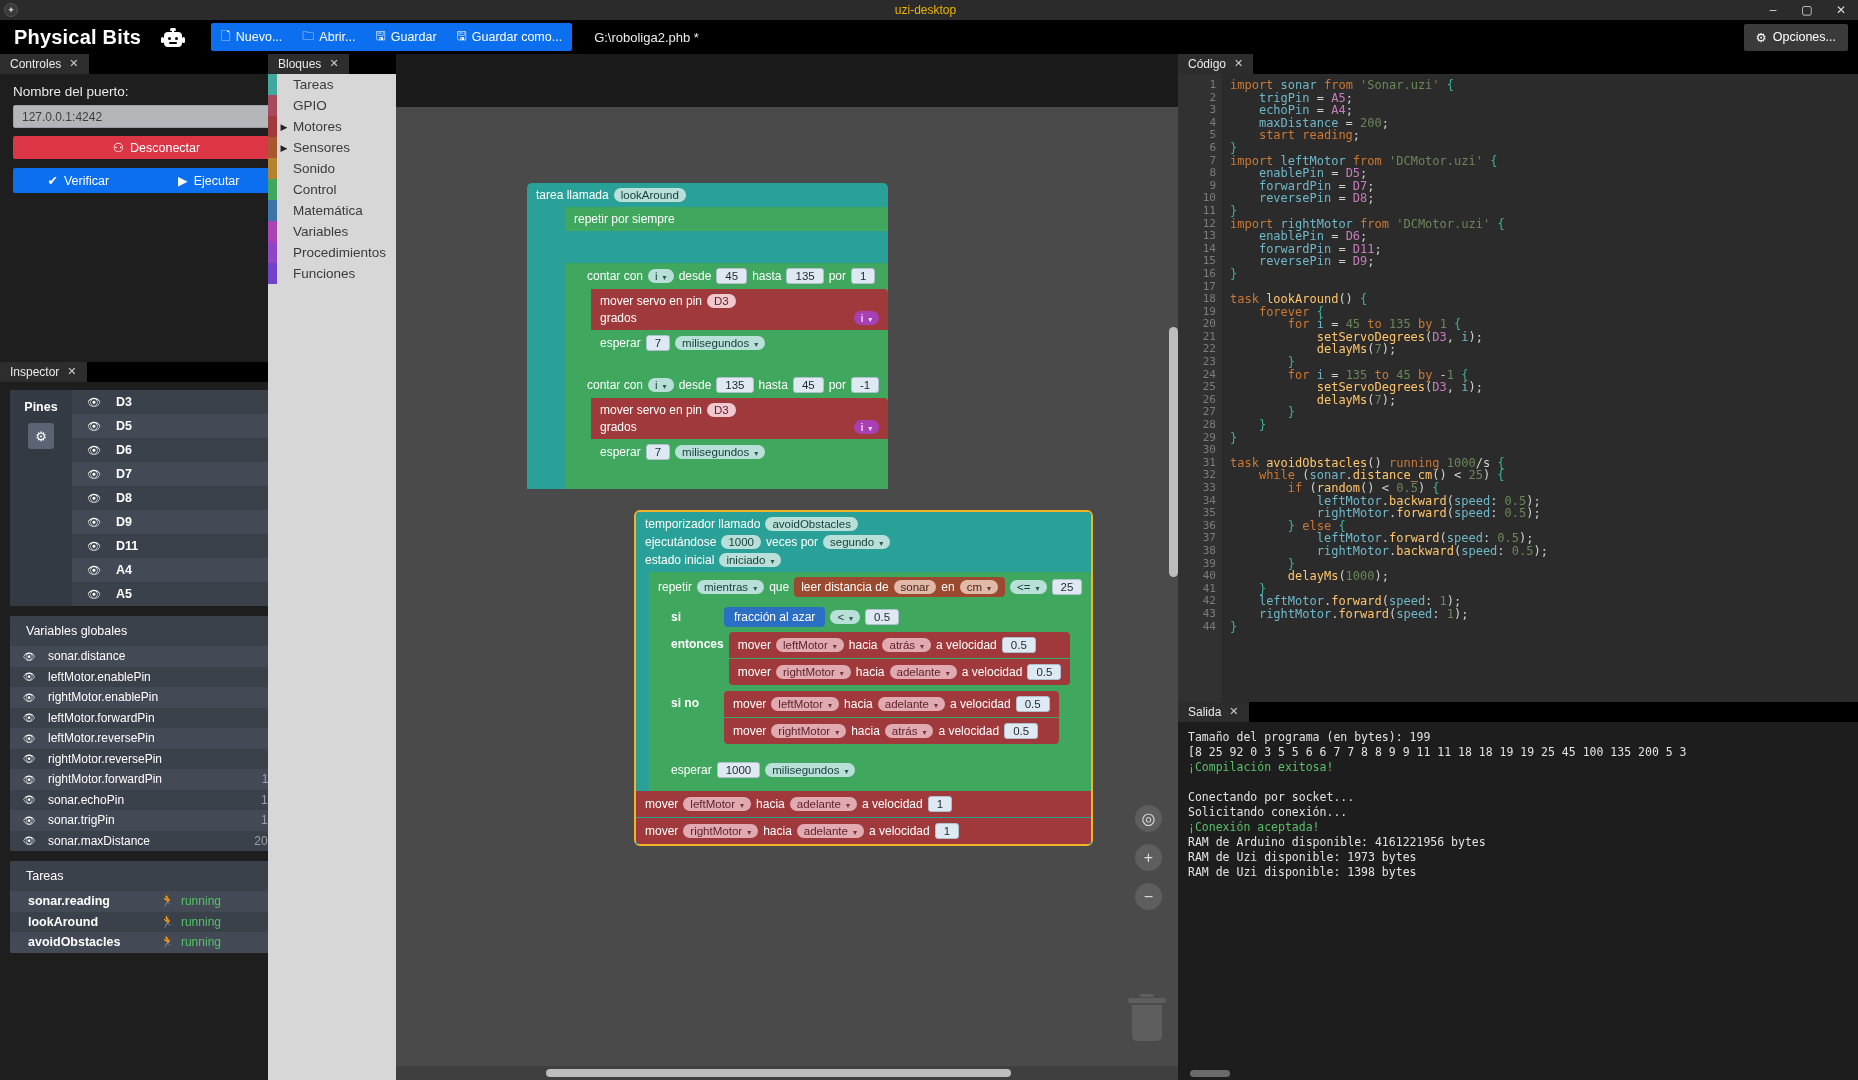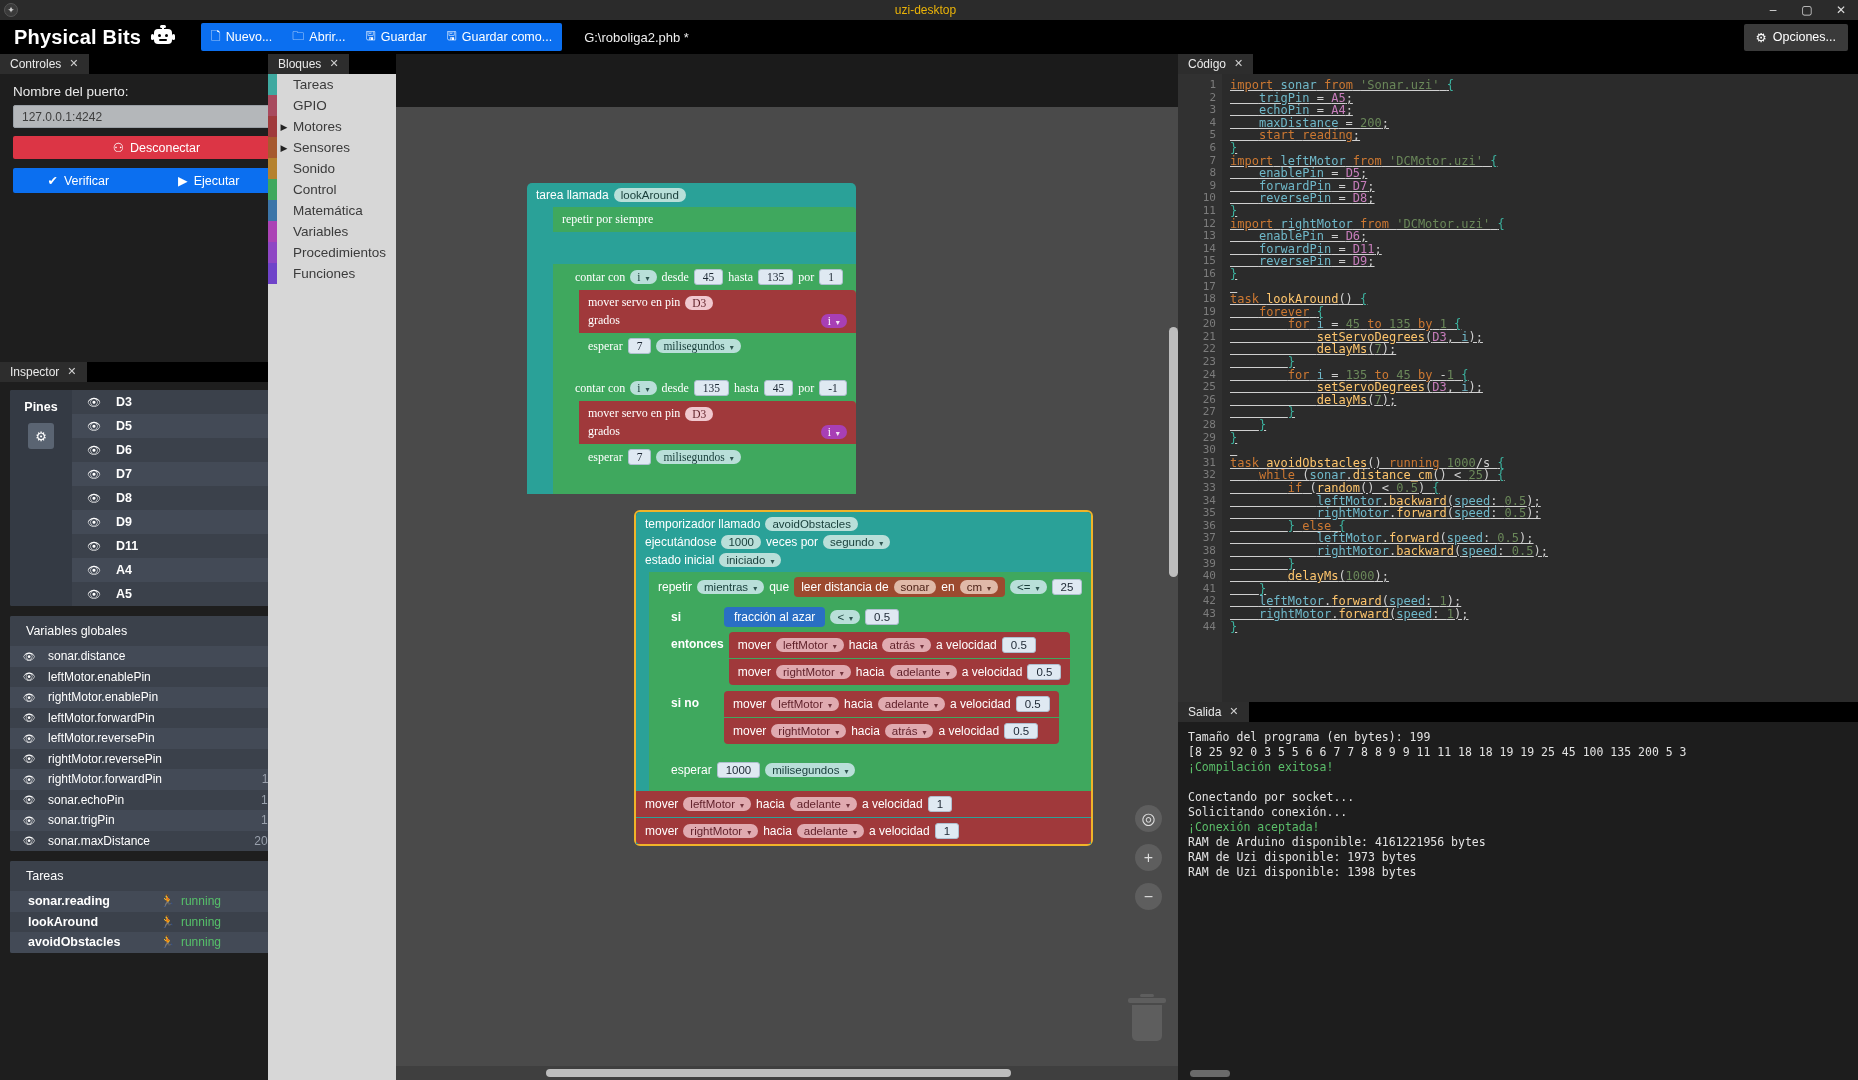--- a/index.html
+++ b/index.html
@@ -15,21 +15,21 @@
   .titlebar .wtitle { position:absolute; left:0; right:7px; text-align:center;
       font-size:12px; color:#eab308; }
   .wbtns { margin-left:auto; display:flex; z-index:2; }
   .wbtn { width:34px; height:20px; display:flex; align-items:center; justify-content:center;
       color:#ddd; font-size:12px; }
 
   
   .appbar { height:34px; background:#000; display:flex; align-items:center; color:#fff;
       position:relative; }
   .brand { font-size:20px; font-weight:bold; margin-left:14px; letter-spacing:.2px;
-      display:flex; align-items:flex-start; gap:10px; }
+      display:flex; align-items:flex-end; gap:20px; }
   .robot { width:24px; height:20px; position:relative; }
   .robot .head { position:absolute; left:3px; top:3px; width:18px; height:15px;
       background:#fff; border-radius:4px; }
   .robot .ant { position:absolute; left:11px; top:0px; width:2px; height:4px; background:#fff; }
   .robot .antb { position:absolute; left:9px; top:-1px; width:6px; height:3px;
       border-radius:3px; background:#fff; }
   .robot .ear-l{position:absolute;left:0;top:8px;width:3px;height:6px;background:#fff;border-radius:2px;}
   .robot .ear-r{position:absolute;right:0;top:8px;width:3px;height:6px;background:#fff;border-radius:2px;}
   .robot .eye { position:absolute; top:8px; width:3px; height:3px; background:#000; border-radius:50%; }
   .robot .eye.l { left:7px; } .robot .eye.r { left:14px; }
@@ -150,21 +150,21 @@
   .nest { border-left:13px solid; padding:0; }
 
   
   .codepanel { position:absolute; left:1178px; top:0; width:680px; height:648px; }
   .codepanel .body { background:#2b2b2b; height:628px; display:flex; position:relative;}
   .gutter { width:44px; background:#313131; color:#7c7c7c; font-size:11px;
       font-family:"DejaVu Sans Mono", monospace; text-align:right; padding:5px 6px 0 0; }
   .gutter div { height:12.6px; line-height:12.6px; }
   .codearea { flex:1; font-family:"DejaVu Sans Mono", monospace; font-size:12px;
       padding:5px 0 0 8px; color:#d0d0d0; overflow:hidden; }
-  .codearea div { height:12.6px; line-height:12.6px; white-space:pre;text-decoration:underline; }
+  .codearea div { height:12.6px; line-height:12.6px; white-space:pre; }
   .kw { color:#cc7832; } .ty{ color:#6fb8c9;} .fn{color:#ffc66d;} .num{color:#6a8759;}
   .str{color:#6a8759;} .pin{color:#c77dbb;} .br{color:#3cb3a0;}
 
   
   .outpanel { position:absolute; left:1178px; top:648px; width:680px; height:378px; }
   .outpanel .body { background:#1d1d1d; height:358px; padding:8px 10px;
       font-family:"DejaVu Sans Mono", monospace; font-size:11.5px; color:#e2e2e2; }
   .outpanel .body div { height:15px; line-height:15px; white-space:pre; }
   .outpanel .ok { color:#5bbf6a; }
   .out-scroll { position:absolute; left:12px; bottom:3px; width:40px; height:7px;
@@ -475,21 +475,21 @@
 
   <div class="canvas">
 
     <div class="blk" style="left:131px; top:76px;">
       <div class="hat">
         <span class="rowline">
           <span>tarea llamada</span>
           <span class="field lt">lookAround</span>
         </span>
       </div>
-      <div class="stack-teal nest" style="border-color:#2aa198; padding-left:0;font-family:Liberation Serif, serif;">
+      <div class="stack-teal nest" style="border-color:#2aa198; padding-left:12px;">
         <div style="margin-left:13px;">
           <div class="stack-green pad" style="border-radius:0 4px 0 0;">
             <span>repetir por siempre</span>
           </div>
           <div class="stack-green" style="padding-left:13px;margin-top:32px;">
 
             <div>
               <div class="stack-green pad rowline" style="border-radius:0 4px 0 0;">
                 <span>contar con</span>
                 <span class="field lt drop">i</span>

